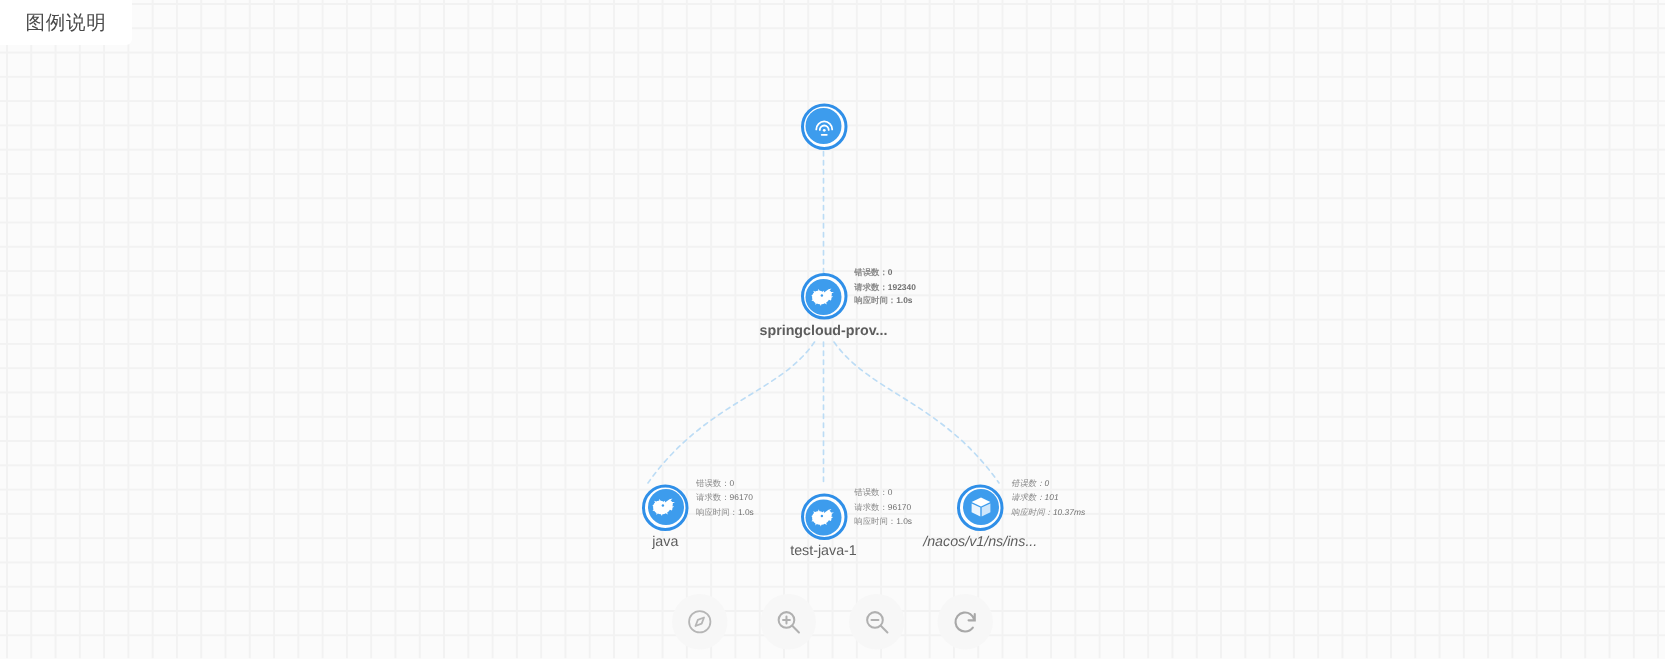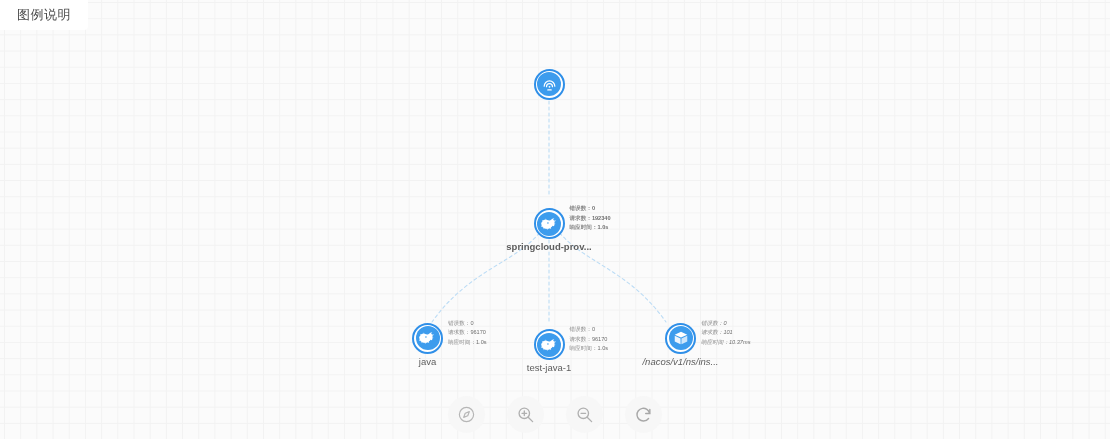--- a/index.html
+++ b/index.html
@@ -158,37 +158,37 @@
           <div class="node-inner" style="background: rgb(61, 156, 237);">
             <svg width="17" height="17" viewBox="0 0 24 24" fill="none" stroke="#ffffff" stroke-width="1.7" stroke-linecap="round">
               <path d="M4.5 14.5a7.5 7.5 0 0 1 15 0"></path>
               <path d="M7.8 15a4.2 4.2 0 0 1 8.4 0"></path>
               <circle cx="12" cy="15.3" r="1.3" fill="#ffffff" stroke="none"></circle>
               <path d="M9.6 19.6h4.8"></path>
             </svg>
           </div>
         </div>
       </div>
-      <div class="graph-node" style="left: 533.5px; top: 208px; width: 31px; height: 31px; font-weight: bold;">
+      <div class="graph-node" style="left: 533.5px; top: 182px; width: 31px; height: 31px; font-weight: bold;">
         <div class="node-circle" style="border-color: rgb(47, 143, 232);">
           <div class="node-inner" style="background: rgb(61, 156, 237);">
             <svg width="17" height="14" viewBox="0 0 26 20" fill="#ffffff">
               <path d="M17.4 2.1c.9-.5 2-.7 3-.4-.5.7-1.3 1.1-2 1.5.7.4 1.3 1 1.6 1.8.9-.2 1.9-.3 2.8 0-.6.6-1.4.9-2.2 1.2.2 1 .1 2.1-.4 3l2 .4-1.9 1.1c.1 1 0 2.1-.6 2.9l-2-.9c-.5 1.2-1.5 2.2-2.7 2.7l.5 2.3-2-1.3c-1 .7-2.2 1-3.4.9l-.5 2-1-2c-1.1.1-2.3-.2-3.2-.8l-1.3 1.6-.1-2.1c-1-.5-1.8-1.3-2.3-2.3l-2 .5 1.3-1.7c-.4-1-.5-2.1-.2-3.1l-1.9-.8 2-.6c.3-1 .9-1.9 1.7-2.5l-.9-1.8 2.1.6c.9-.5 2-.7 3-.6l.3-2 1.2 1.8c1.1.1 2.1.5 3 1.2l1.6-1.3-.2 2z"></path>
               <circle cx="10.6" cy="8.4" r="1.25" fill="#3d9ced"></circle>
             </svg>
           </div>
         </div>
         <div class="node-label">springcloud-prov...</div>
         <div class="node-metrics">
           <div>错误数：<span class="mv">0</span></div>
           <div>请求数：<span class="mv">192340</span></div>
           <div>响应时间：<span class="mv">1.0s</span></div>
         </div>
       </div>
-      <div class="graph-node" style="left: 412px; top: 322.5px; width: 31px; height: 31px;">
+      <div class="graph-node" style="left: 428px; top: 322.5px; width: 31px; height: 31px;">
         <div class="node-circle" style="border-color: rgb(47, 143, 232);">
           <div class="node-inner" style="background: rgb(61, 156, 237);">
             <svg width="17" height="14" viewBox="0 0 26 20" fill="#ffffff">
               <path d="M17.4 2.1c.9-.5 2-.7 3-.4-.5.7-1.3 1.1-2 1.5.7.4 1.3 1 1.6 1.8.9-.2 1.9-.3 2.8 0-.6.6-1.4.9-2.2 1.2.2 1 .1 2.1-.4 3l2 .4-1.9 1.1c.1 1 0 2.1-.6 2.9l-2-.9c-.5 1.2-1.5 2.2-2.7 2.7l.5 2.3-2-1.3c-1 .7-2.2 1-3.4.9l-.5 2-1-2c-1.1.1-2.3-.2-3.2-.8l-1.3 1.6-.1-2.1c-1-.5-1.8-1.3-2.3-2.3l-2 .5 1.3-1.7c-.4-1-.5-2.1-.2-3.1l-1.9-.8 2-.6c.3-1 .9-1.9 1.7-2.5l-.9-1.8 2.1.6c.9-.5 2-.7 3-.6l.3-2 1.2 1.8c1.1.1 2.1.5 3 1.2l1.6-1.3-.2 2z"></path>
               <circle cx="10.6" cy="8.4" r="1.25" fill="#3d9ced"></circle>
             </svg>
           </div>
         </div>
         <div class="node-label">java</div>
         <div class="node-metrics">
@@ -206,21 +206,21 @@
             </svg>
           </div>
         </div>
         <div class="node-label">test-java-1</div>
         <div class="node-metrics">
           <div>错误数：<span class="mv">0</span></div>
           <div>请求数：<span class="mv">96170</span></div>
           <div>响应时间：<span class="mv">1.0s</span></div>
         </div>
       </div>
-      <div class="graph-node" style="left: 665px; top: 322.5px; width: 31px; height: 31px; font-style: italic;">
+      <div class="graph-node" style="left: 638px; top: 322.5px; width: 31px; height: 31px; font-style: italic;">
         <div class="node-circle" style="border-color: rgb(47, 143, 232);">
           <div class="node-inner" style="background: rgb(61, 156, 237);">
             <svg width="16" height="16" viewBox="0 0 24 24">
               <path d="M12 2.6 21.4 7 12 11.4 2.6 7z" fill="#ffffff"></path>
               <path d="M2.6 8.5 11.3 12.6v8.8L2.6 17.3z" fill="#ffffff" opacity=".9"></path>
               <path d="M21.4 8.5 12.7 12.6v8.8l8.7-4.1z" fill="#ffffff" opacity=".75"></path>
             </svg>
           </div>
         </div>
         <div class="node-label">/nacos/v1/ns/ins...</div>

